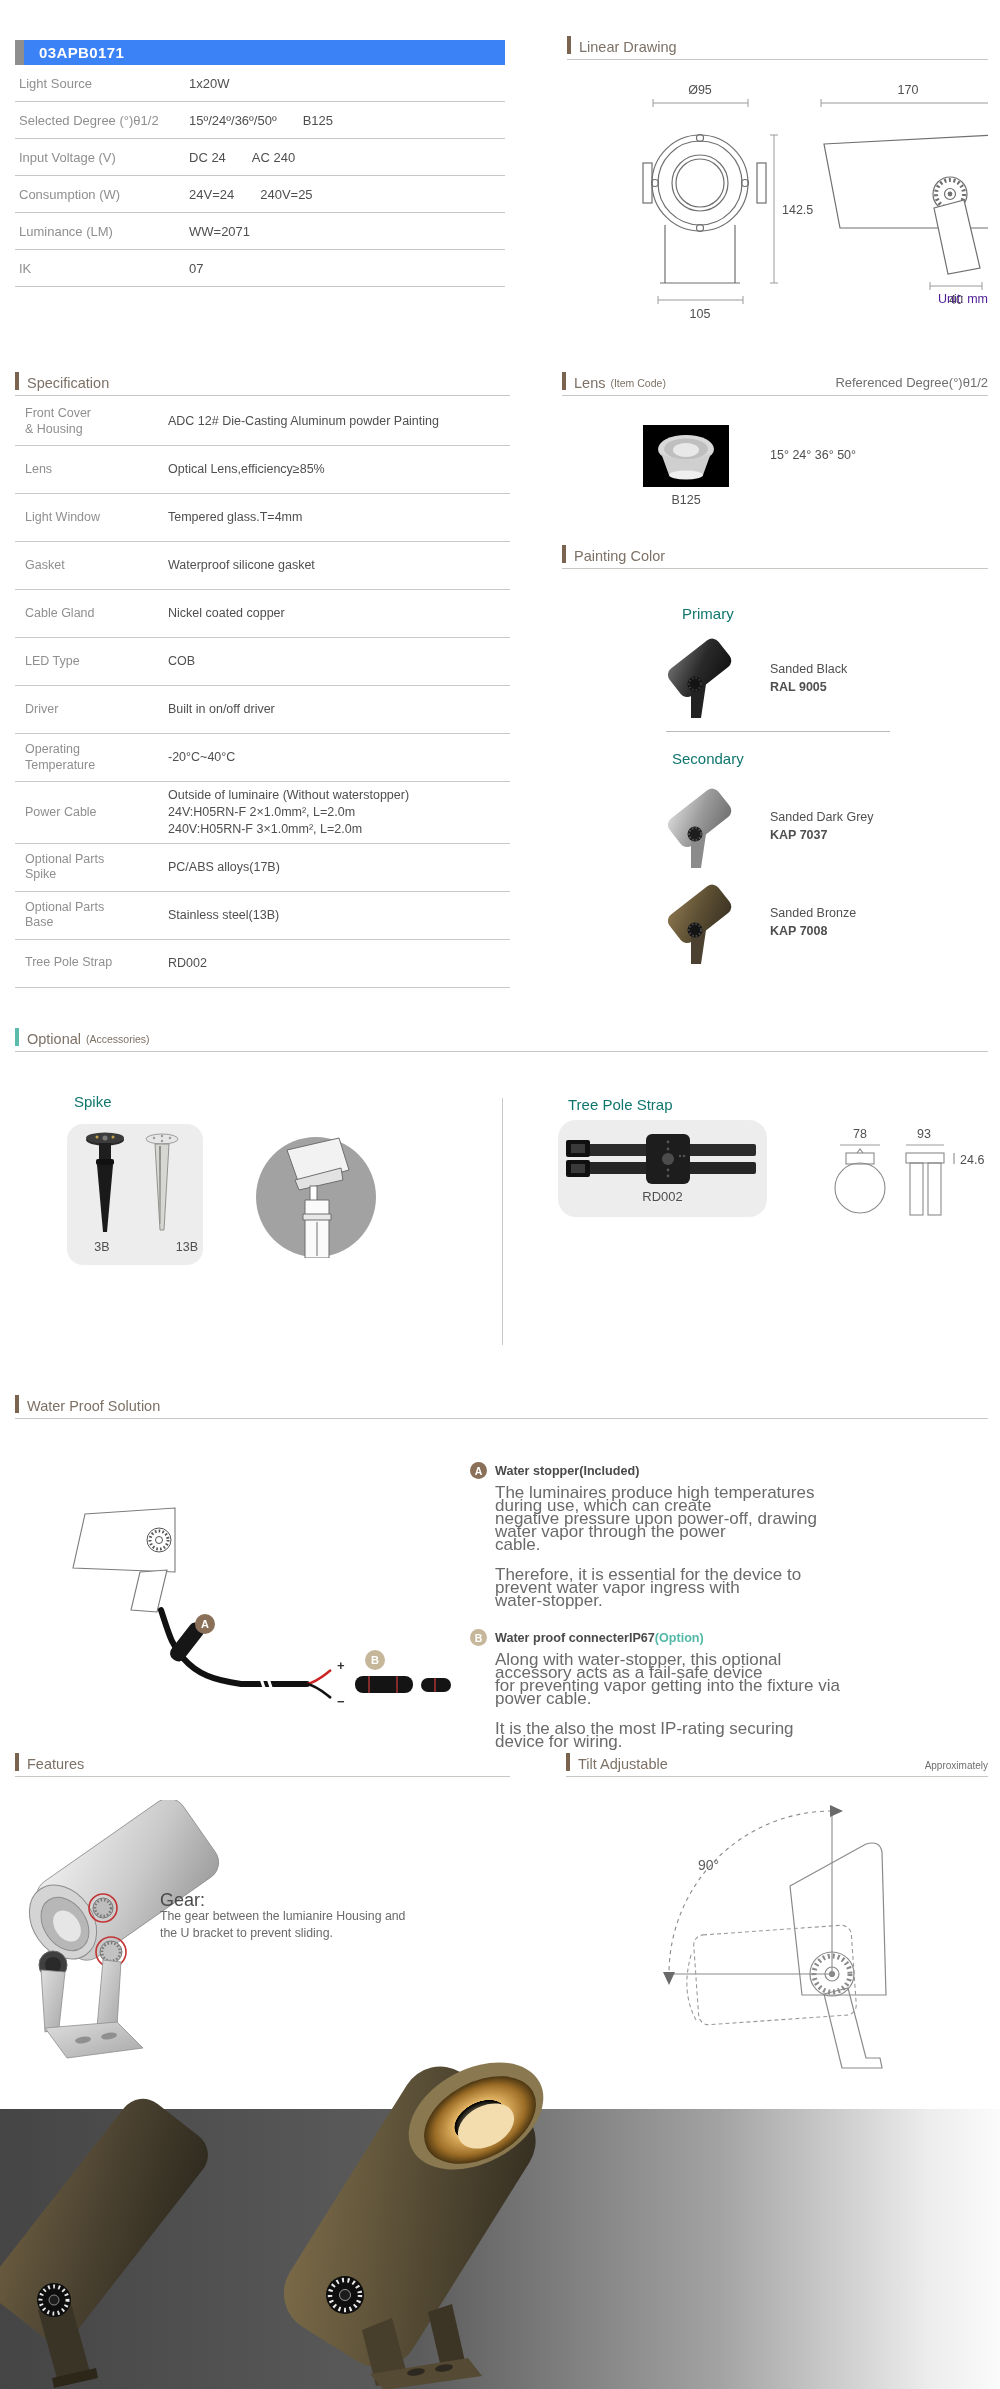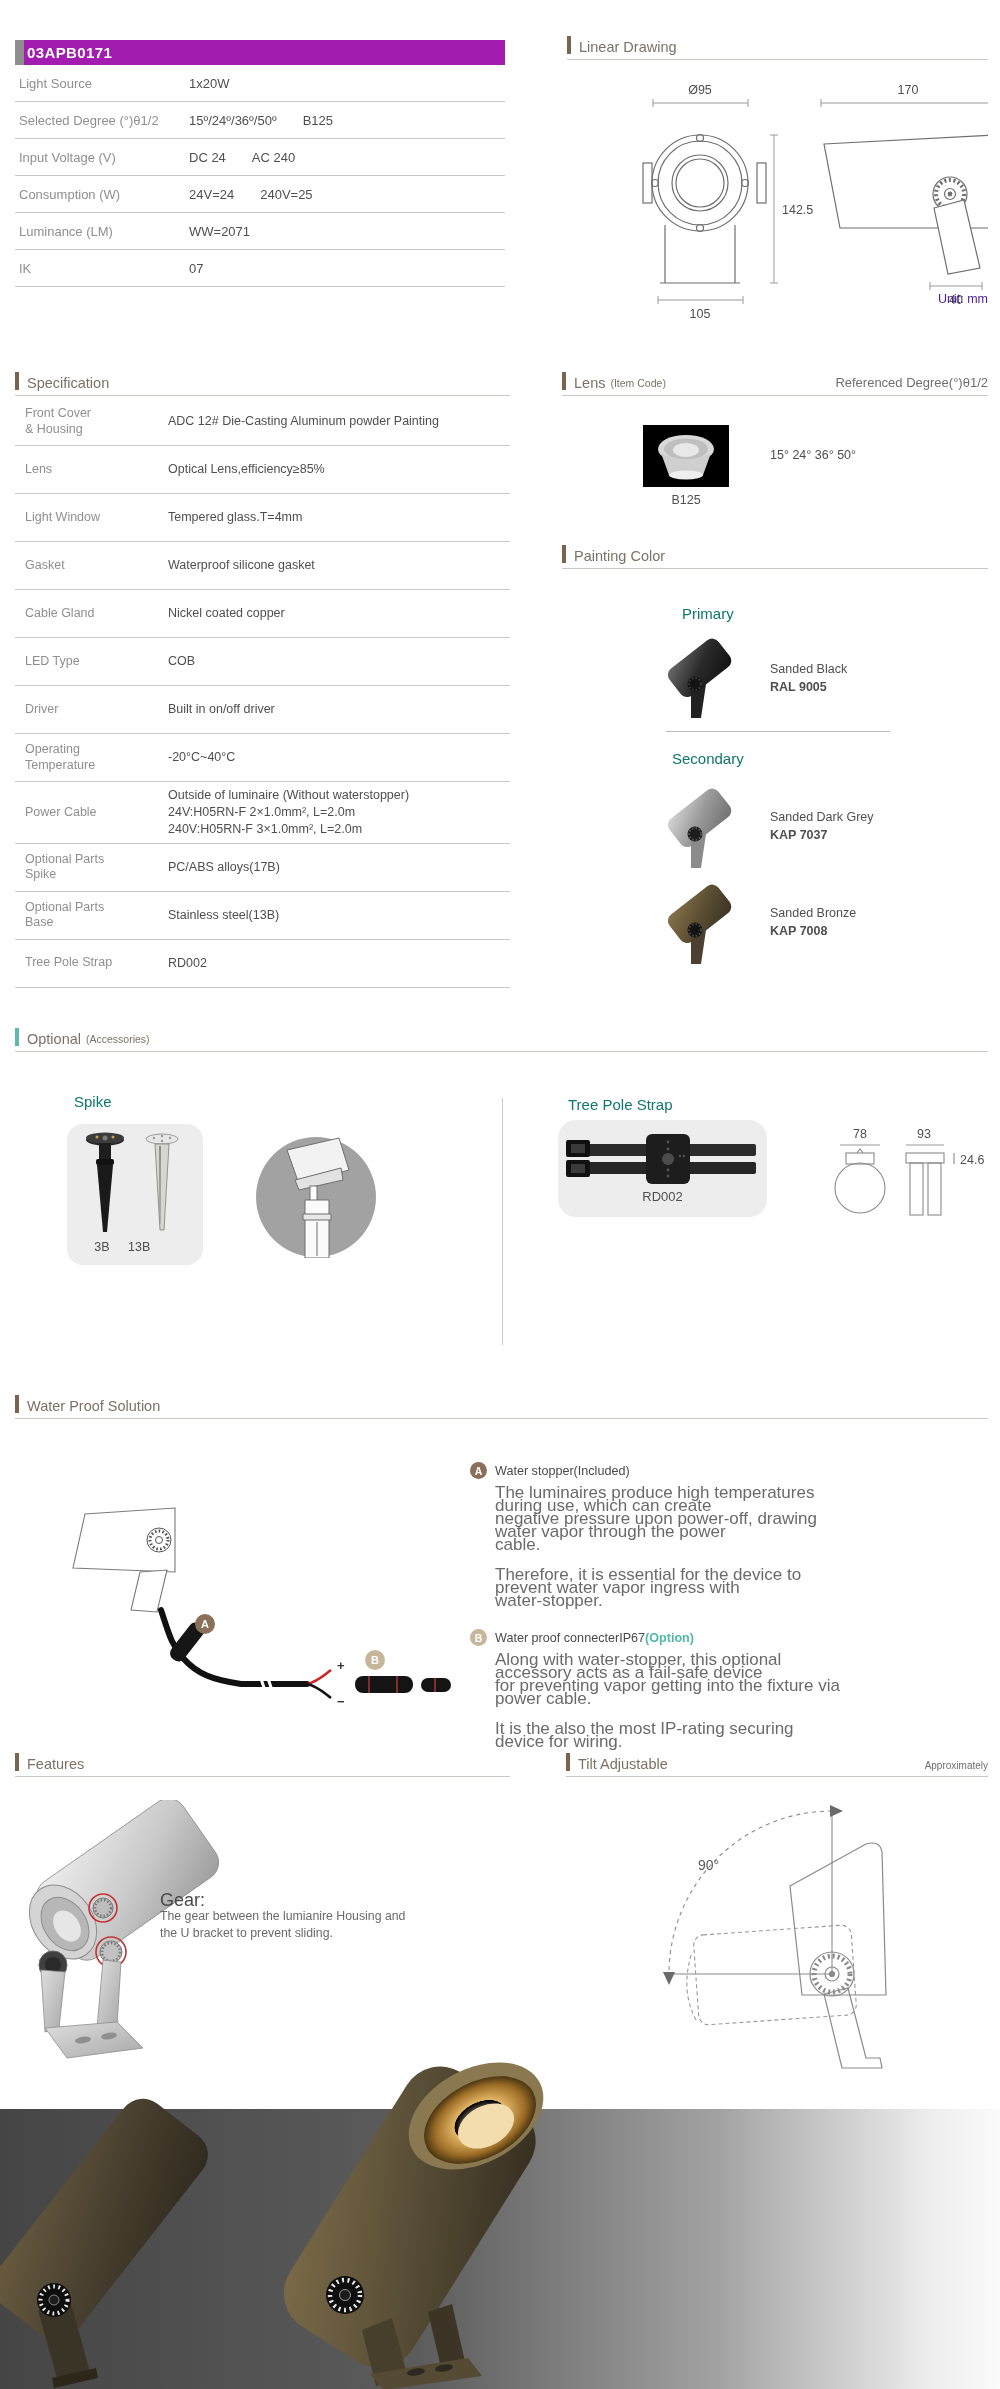--- a/index.html
+++ b/index.html
@@ -15,22 +15,22 @@
   .sec-bar.teal{background:#5cbcab}
   .sec-title{font-size:14.5px;color:#7d7166;line-height:1}
   .sec-suffix{font-size:10.5px;color:#7d7166;margin-left:5px;line-height:1.2}
   .sec-right{margin-left:auto;font-size:13px;color:#6f6f6f;line-height:1.1}
   .sec-right.small{font-size:10px}
 
   
   .ptable{left:15px;top:40px;width:490px}
   .phead{display:flex;height:25px}
   .phead .chip{width:9px;background:#8e8e8e}
-  .phead .bar{flex:1;background:#a21caf;color:#fff;font-weight:bold;font-size:15px;
-              line-height:25px;padding-left:3px;letter-spacing:.4px}
+  .phead .bar{flex:1;background:#3b82f6;color:#fff;font-weight:bold;font-size:15px;
+              line-height:25px;padding-left:15px;letter-spacing:.4px}
   .prow{display:flex;align-items:center;min-height:36px;border-bottom:1px solid #c6c6c6;font-size:13px}
   .prow .pl{width:170px;color:#8f8f8f;padding-left:4px;flex:0 0 auto}
   .prow .pv{color:#4f4f4f}
   .prow .v2{margin-left:26px}
 
   
   .stable{left:15px;top:398px;width:495px}
   .srow{display:flex;align-items:center;min-height:37px;border-bottom:1px solid #c9c9c9;
         font-size:12.5px;padding:5px 0}
   .srow .sl{width:143px;color:#8f8f8f;padding-left:10px;white-space:pre-line;flex:0 0 auto;line-height:1.25}
@@ -47,21 +47,21 @@
 
   .bullets{position:absolute;font-size:12.3px;color:#5f5f5f;line-height:20px}
 
   
   .wp-text{position:absolute;width:392px}
   .wp-item-head{display:flex;align-items:center}
   .badge{width:17px;height:17px;border-radius:50%;color:#fff;font-size:10.5px;font-weight:bold;
          display:flex;align-items:center;justify-content:center;flex:0 0 auto}
   .badge.a{background:#8a7059}
   .badge.b{background:#c6b79b}
-  .wp-heading{font-size:12.6px;font-weight:normal;color:#4a4a4a;margin-left:8px}
+  .wp-heading{font-size:12.6px;font-weight:bold;color:#4a4a4a;margin-left:8px}
   .wp-option{font-size:12.6px;font-weight:bold;color:#52b9a8}
   .wp-p{font-size:17px;color:#6a6a6a;line-height:13px;white-space:pre-line;margin:7px 16px 0 25px}
   .wp-gap{margin-top:17px}
   .wp-b-block{margin-top:22px}
 
   .feat-heading{position:absolute;font-size:18px;font-weight:normal;color:#4a4a4a}
   .feat-text{position:absolute;font-size:12.3px;color:#6a6a6a;line-height:17px;white-space:pre-line}
 </style>
 </head>
 <body>
@@ -335,21 +335,21 @@
       <ellipse cx="95" cy="15" rx="16" ry="5" fill="#e6e6e6" stroke="#8a8a8a" stroke-width="0.8"></ellipse>
       <circle cx="87" cy="14" r="1.2" fill="#9a9a9a"></circle>
         <circle cx="103" cy="14" r="1.2" fill="#9a9a9a"></circle>
       <circle cx="95" cy="12" r="1.2" fill="#9a9a9a"></circle>
         <circle cx="95" cy="17" r="1.2" fill="#9a9a9a"></circle>
       <path d="M88 20 L102 20 L97 106 L93 106 Z" fill="#d6d6d2" stroke="#7e7e7a" stroke-width="0.8"></path>
       <path d="M92 22 L94 22 L93.5 100 L92.5 100 Z" fill="#8f8f8a"></path>
     </g>
   </svg>
   <div class="abs" style="left:67px;top:1240px;width:70px;text-align:center;font-size:12.5px;color:#4f4f4f">3B</div>
-  <div class="abs" style="left:128px;top:1240px;width:70px;text-align:left;font-size:12.5px;color:#4f4f4f">13B</div>
+  <div class="abs" style="left:128px;top:1240px;width:70px;text-align:right;font-size:12.5px;color:#4f4f4f">13B</div>
 
   <svg class="abs" style="left:255px;top:1136px" width="122" height="122" viewBox="0 0 122 122">
     <circle cx="61" cy="61" r="60" fill="#a2a2a2"></circle>
     <g stroke="#6e6e6e" stroke-width="1">
       <path d="M32 14 L84 2 L94 34 L44 48 Z" fill="#f2f2f2"></path>
       <path d="M40 44 L86 32 L88 44 L44 54 Z" fill="#e2e2e2"></path>
       <rect x="55" y="50" width="7" height="16" fill="#fff"></rect>
       <path d="M50 64 L74 64 L74 122 L50 122 Z" fill="#fafafa"></path>
       <path d="M48 78 L76 78 L76 84 L48 84 Z" fill="#e8e8e8"></path>
       <line x1="62" y1="86" x2="62" y2="120"></line>

